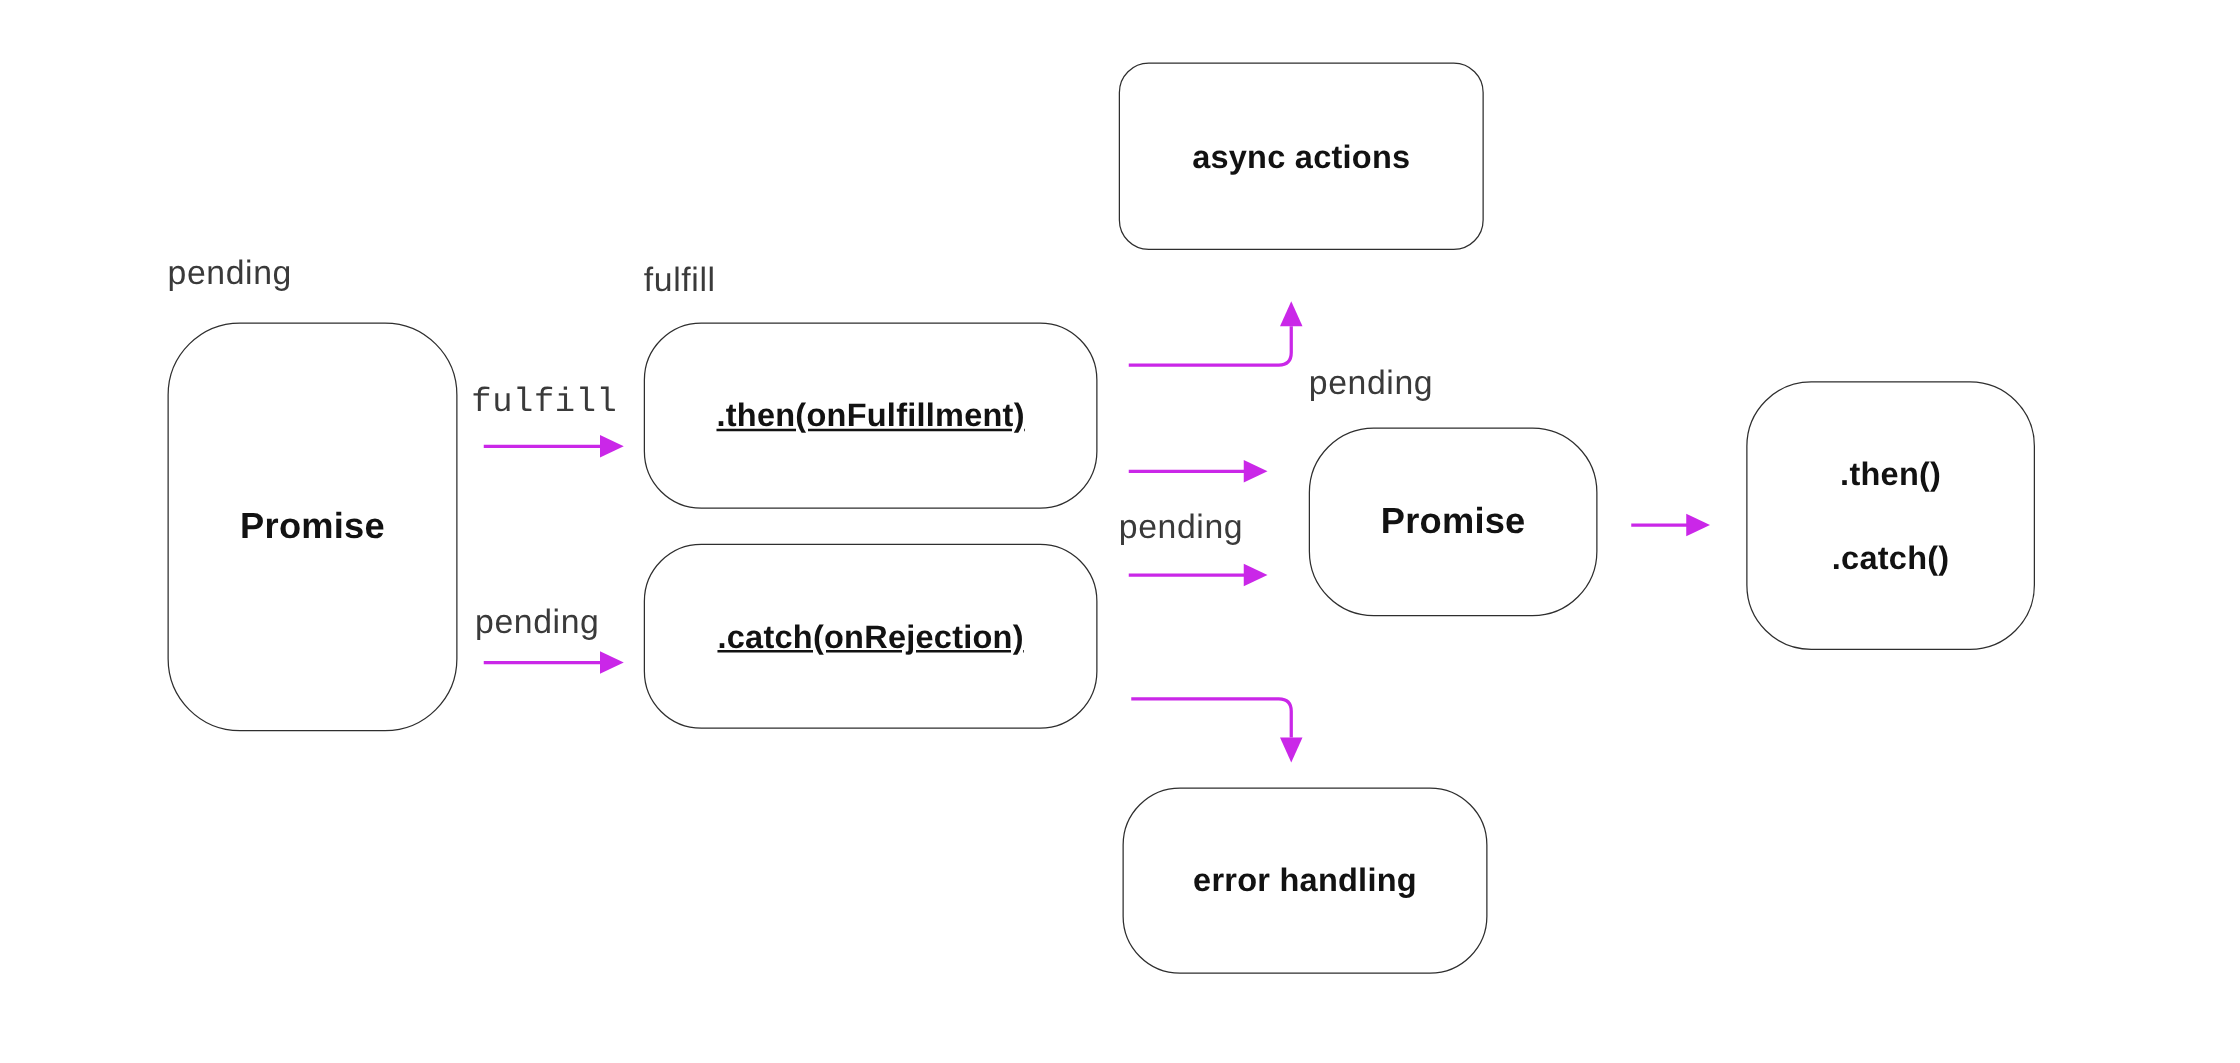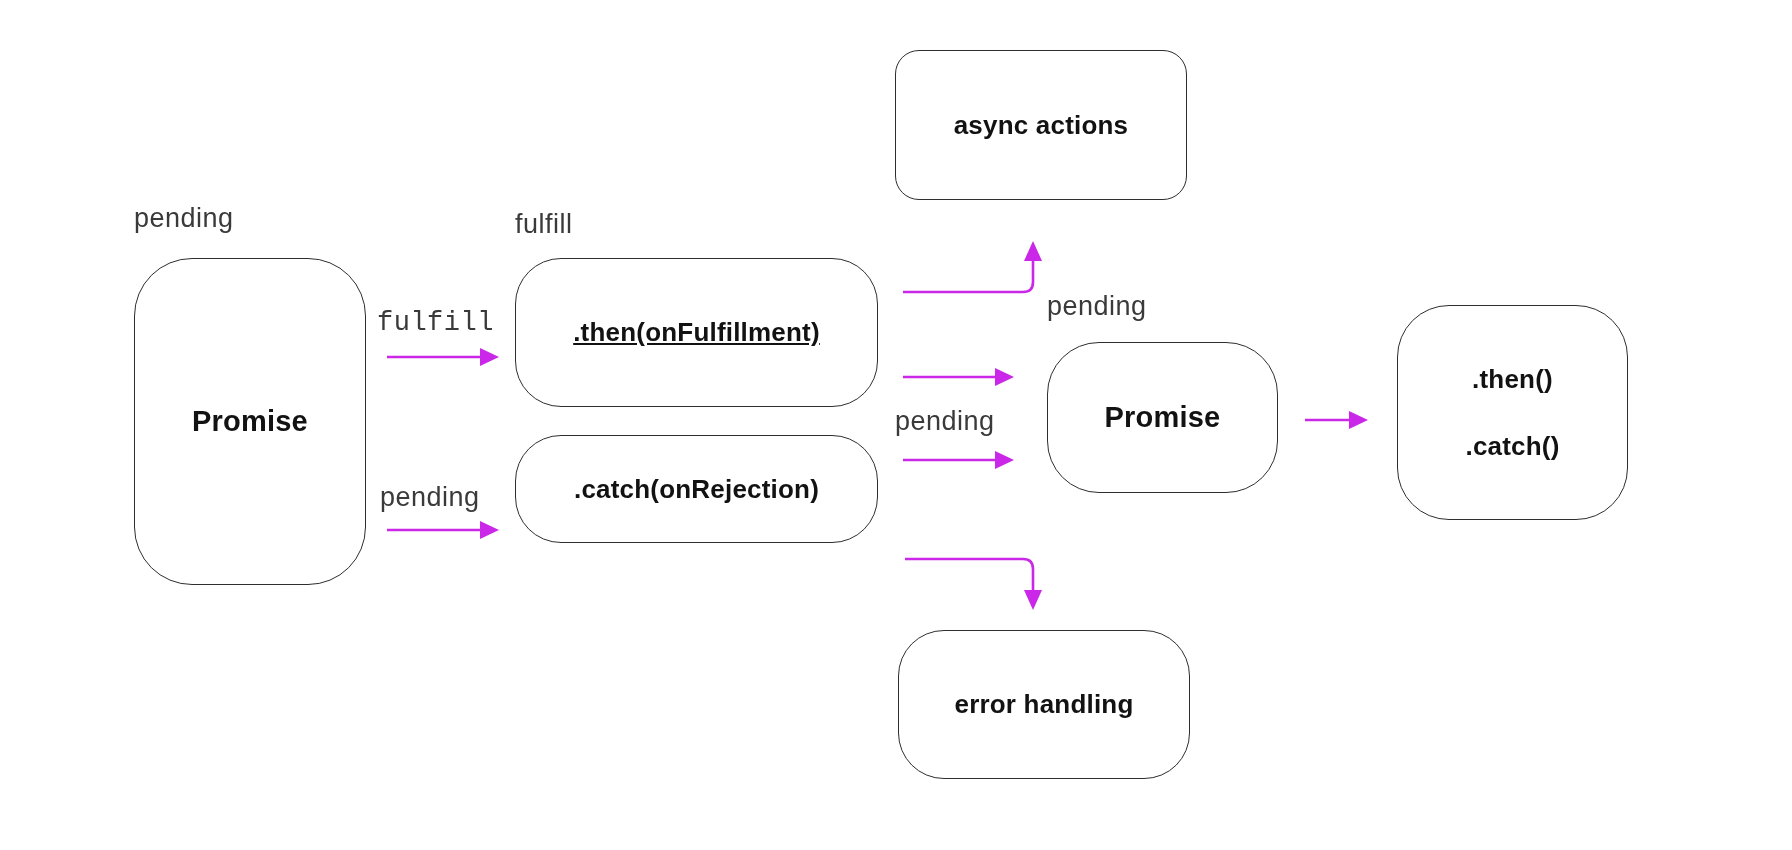--- a/index.html
+++ b/index.html
@@ -42,21 +42,21 @@
     align-items: center;
     justify-content: center;
     text-align: center;
     color: var(--node_text);
     font-weight: 700;
     font-size: 26px;
     letter-spacing: 0.2px;
   }
   .node-promise-initial   { left: 134px;  top: 258px; width: 232px; height: 327px; border-radius: 58px; font-size: 29px; }
   .node-then-handler      { left: 515px;  top: 258px; width: 363px; height: 149px; border-radius: 46px; text-decoration: underline; }
-  .node-catch-handler     { left: 515px;  top: 435px; width: 363px; height: 108px; border-radius: 46px; }
+  .node-catch-handler     { left: 515px;  top: 435px; width: 363px; height: 148px; border-radius: 46px; text-decoration: underline; }
   .node-async-actions     { left: 895px;  top: 50px;  width: 292px; height: 150px; border-radius: 24px; }
   .node-promise-returned  { left: 1047px; top: 342px; width: 231px; height: 151px; border-radius: 52px; font-size: 29px; }
   .node-chained-handlers  { left: 1397px; top: 305px; width: 231px; height: 215px; border-radius: 52px;
                             flex-direction: column; gap: 36px; }
   .node-error-handling    { left: 898px;  top: 630px; width: 292px; height: 149px; border-radius: 46px; justify-content: center; }
   .flow-label {
     position: absolute;
     color: var(--label_text);
     font-weight: 400;
     font-size: 27px;

